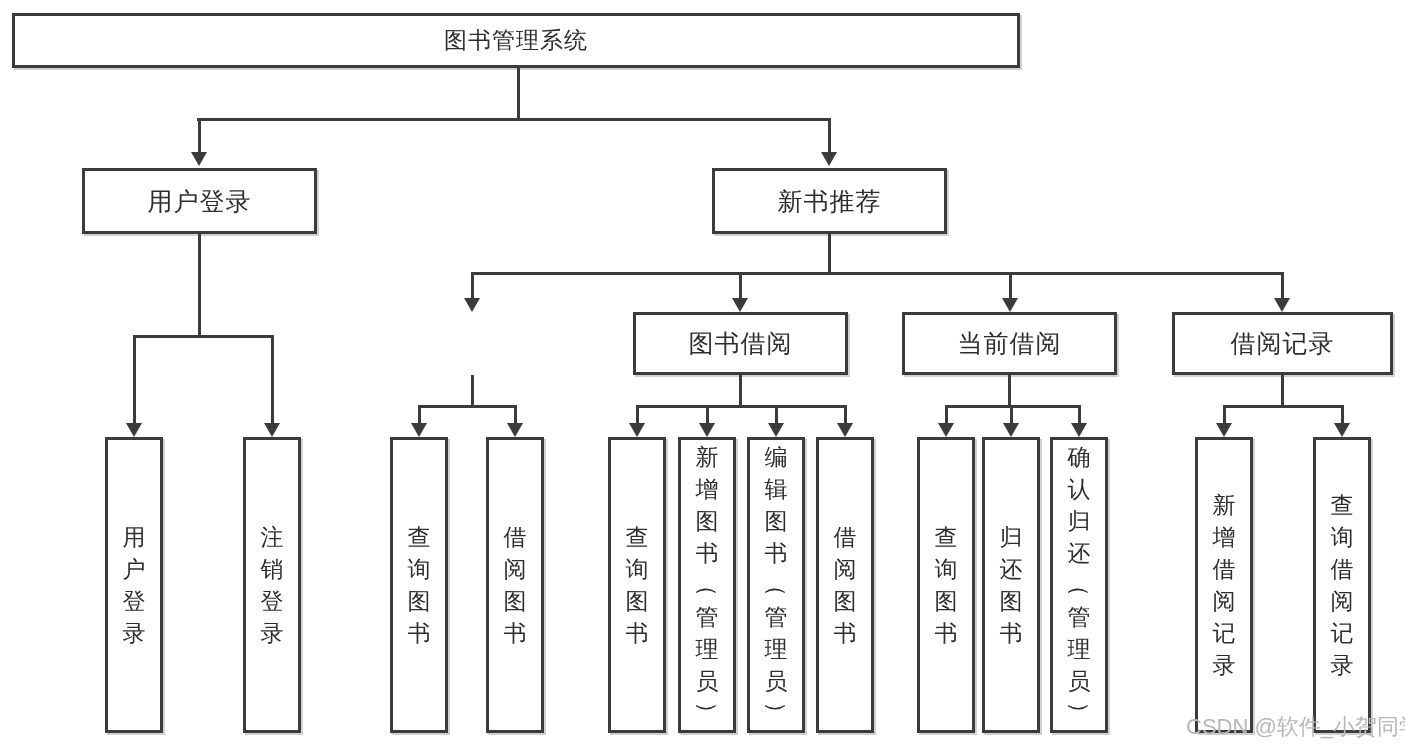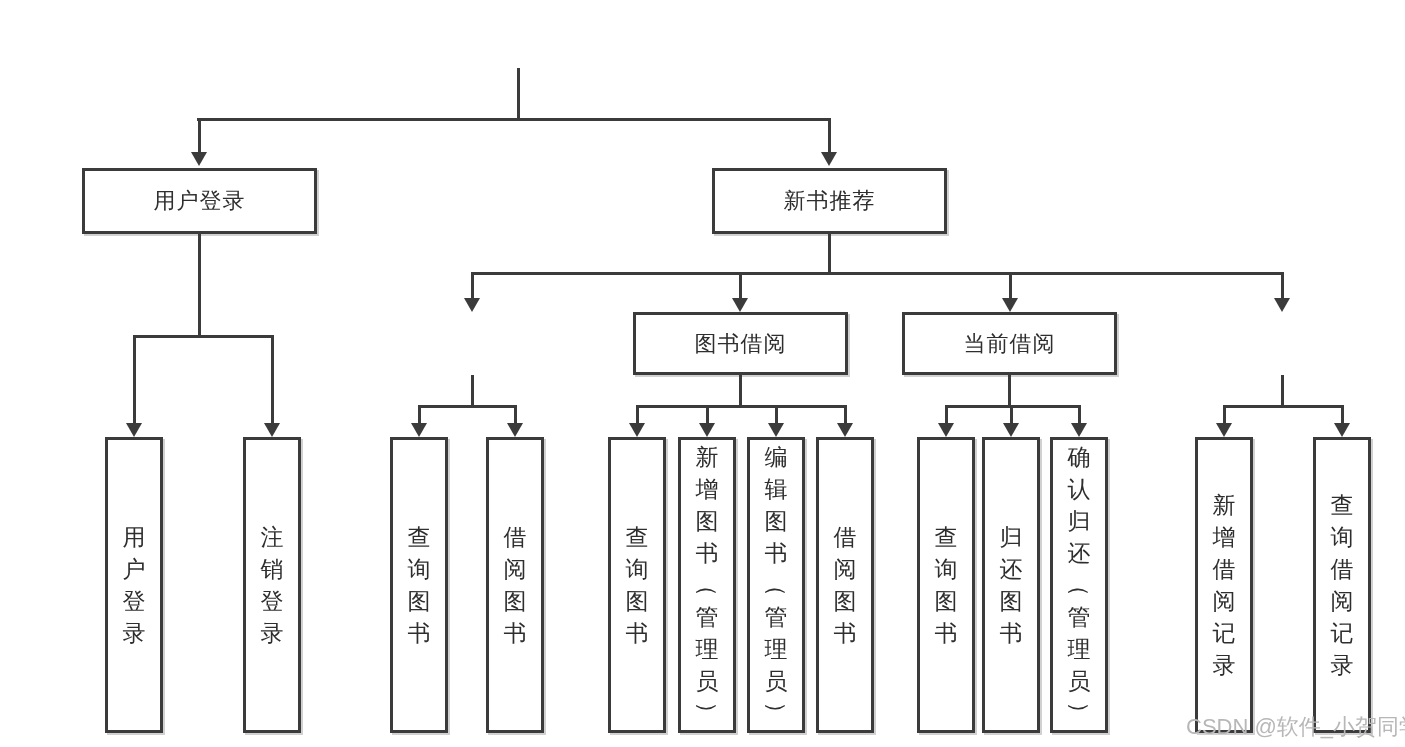--- a/index.html
+++ b/index.html
@@ -10,21 +10,21 @@
   html,body{margin:0;padding:0;background:var(--bg);}
   body{font-family:"Liberation Sans",sans-serif;color:var(--text);}
   #stage{position:relative;width:1405px;height:747px;background:var(--bg);overflow:hidden;}
 
   .box{
     position:absolute;box-sizing:border-box;background:#fff;
     border:3px solid var(--line);
     box-shadow:2px 2px 0 rgba(0,0,0,0.18);
     display:flex;align-items:center;justify-content:center;
   }
-  .hbox{font-size:22px;letter-spacing:1px;}
+  .hbox{font-size:25px;letter-spacing:1px;}
   .rootbox{font-size:23px;}
   .vbox{font-size:23px;}
   .vtext{display:block;}
   .vchar{display:block;line-height:32px;text-align:center;}
   .rot{transform:rotate(90deg);}
 
   .hline{position:absolute;height:3px;background:var(--line);}
   .vline{position:absolute;width:3px;background:var(--line);}
   .arrow{
     position:absolute;width:0;height:0;
@@ -34,33 +34,39 @@
   .watermark{
     position:absolute;left:1186px;top:712px;z-index:5;
     font-size:22px;color:#b7b7b7;white-space:nowrap;
   }
 </style>
 </head>
 <body>
 
 <div id="stage">
 
+  <div class="box hbox rootbox" style="left:12px;top:13px;width:1008px;height:55px;">
+    <span>图书管理系统</span>
+  </div>
 
   <div class="box hbox" style="left:82px;top:168px;width:235px;height:66px;">
     <span>用户登录</span>
   </div>
   <div class="box hbox" style="left:712px;top:168px;width:235px;height:66px;">
     <span>新书推荐</span>
   </div>
 
   <div class="box hbox" style="left:633px;top:312px;width:215px;height:63px;">
     <span>图书借阅</span>
   </div>
   <div class="box hbox" style="left:902px;top:312px;width:215px;height:63px;">
     <span>当前借阅</span>
+  </div>
+  <div class="box hbox" style="left:1172px;top:312px;width:221px;height:63px;">
+    <span>借阅记录</span>
   </div>
 
   <div class="box vbox" style="left:105px;top:437px;width:58px;height:296px;">
     <span class="vtext">
         <span class="vchar">用</span>
         <span class="vchar">户</span>
         <span class="vchar">登</span>
         <span class="vchar">录</span>
       </span>
   </div>

